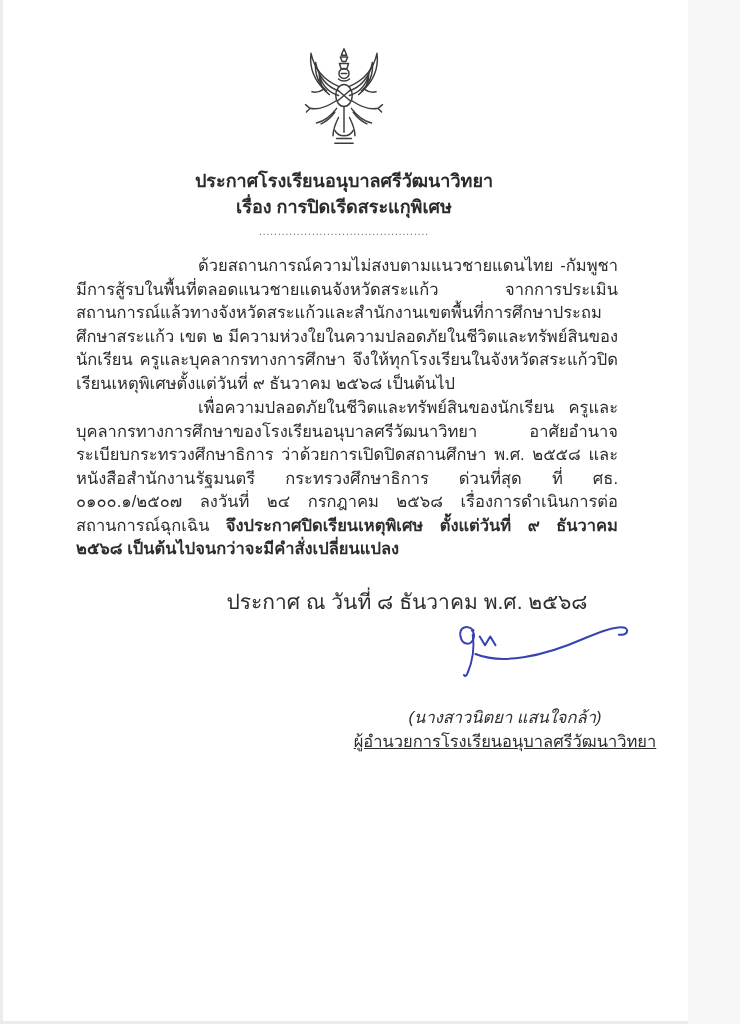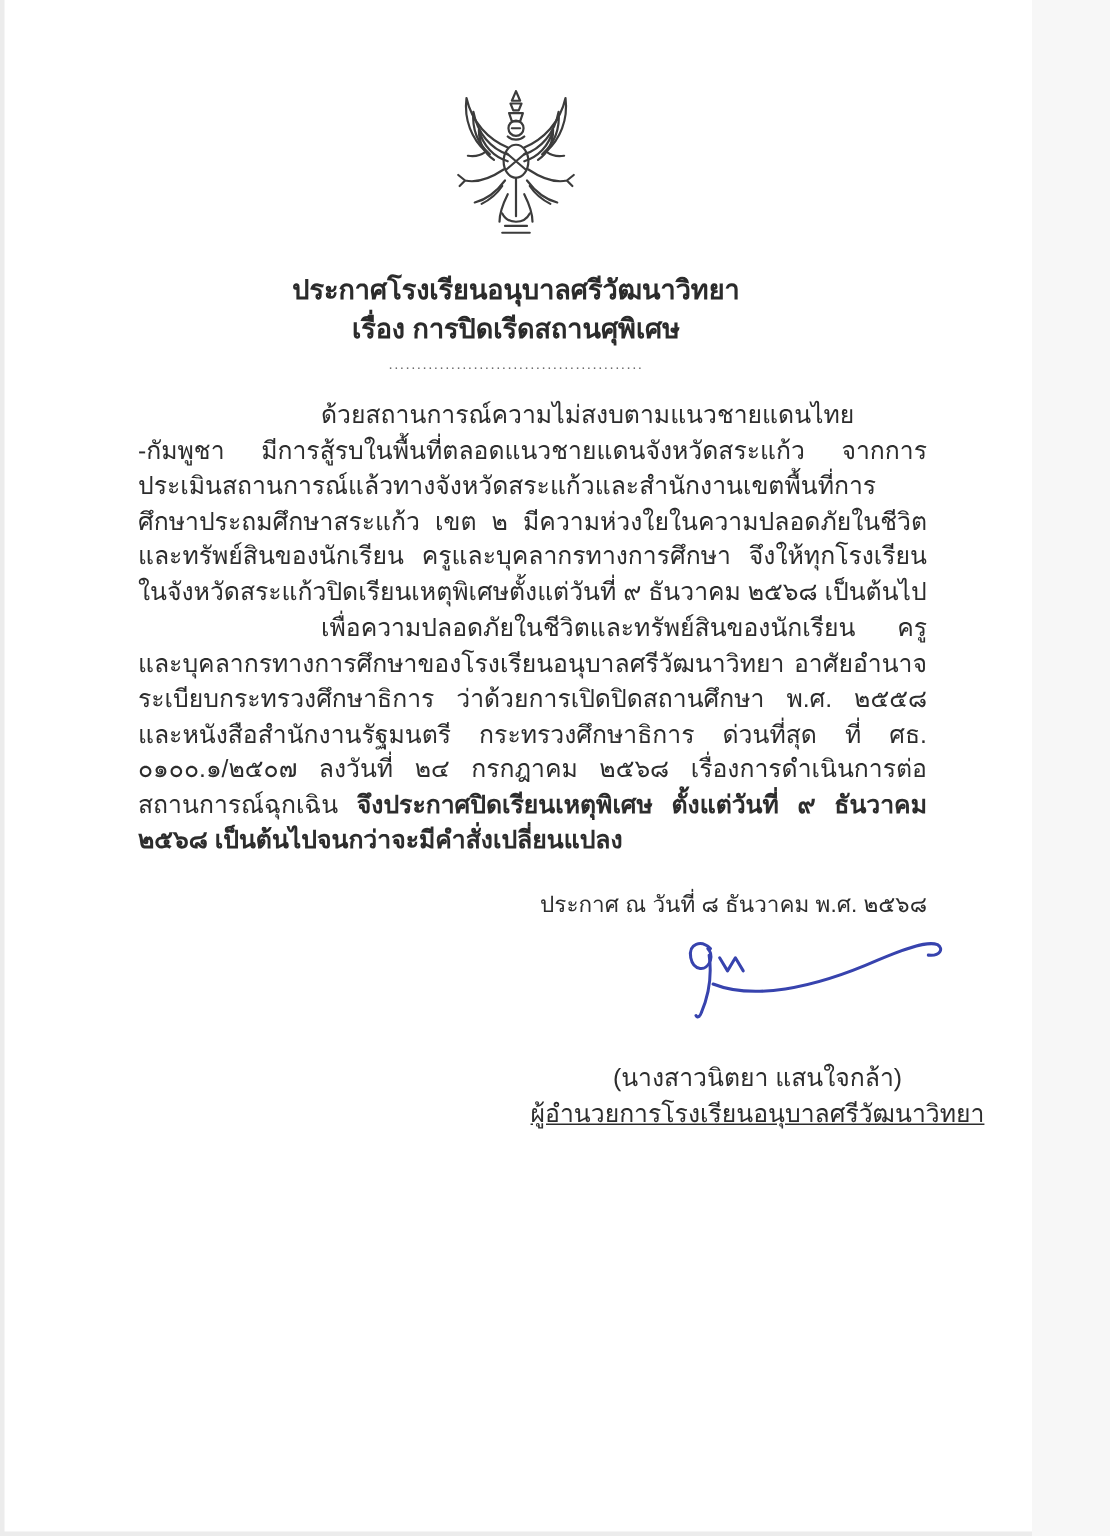--- a/index.html
+++ b/index.html
@@ -9,21 +9,21 @@
     font-family: "Liberation Sans", "DejaVu Sans", sans-serif;
     color: #2d2d2d;
     overflow: hidden;
   }
   .page {
     position: relative;
     width: 688px; height: 1024px;
     background: #ffffff;
     box-shadow: inset 3px 0 0 #ececec, inset 0 -3px 0 #ececec;
     box-sizing: border-box;
-    padding-top: 58px;
+    padding-top: 46px;
   }
   .emblem-wrap {
     text-align: center;
     height: 112px;
     margin-bottom: 10px;
   }
   .emblem-wrap svg { height: 110px; width: auto; }
   .doc-title {
     text-align: center;
     font-size: 18px;
@@ -41,43 +41,43 @@
     overflow: hidden;
     white-space: nowrap;
   }
   .content {
     padding: 14px 70px 0 76px;
     font-size: 16.5px;
     line-height: 23.5px;
     text-align: justify;
   }
   .content p {
-    margin: 0 0 1px 16px;
+    margin: 0 0 1px 0;
     text-indent: 122px;
   }
   .bold-seg { font-weight: 700; }
   .announce-date {
-    margin-top: 19px;
+    margin-top: 29px;
     padding-left: 120px;
     text-indent: 0;
-    text-align: right;
-    font-size: 15px;
+    text-align: center;
+    font-size: 21px;
   }
   .sign-block {
     width: 330px;
     margin-left: 264px;
     margin-top: 6px;
     text-align: center;
   }
   .signature-wrap {
     height: 72px;
     text-align: left;
     padding-left: 92px;
   }
-  .sign-name { font-size: 16.5px; line-height: 24px; margin-top: 14px; }
+  .sign-name { font-size: 16.5px; line-height: 24px; margin-top: 14px; font-style: italic; }
   .sign-position { font-size: 16.5px; line-height: 24px; text-decoration: underline; }
   .garuda { stroke: #3c3c3c; fill: none; stroke-width: 1.6; stroke-linecap: round; stroke-linejoin: round; }
   .sig-path { stroke: #3743ae; fill: none; stroke-width: 2.3; stroke-linecap: round; stroke-linejoin: round; }
 </style>
 </head>
 <body>
 
 <div class="page">
 
   <div class="emblem-wrap">
@@ -120,21 +120,21 @@
         <path d="M54,78 C50,86 48,92 48,98"></path>
         <path d="M66,78 C70,86 72,92 72,98"></path>
         <path d="M50,92 C54,100 66,100 70,92"></path>
         <path d="M52,101 L68,101"></path>
         <path d="M50,106 L70,106"></path>
       </g>
     </svg>
   </div>
 
   <div class="doc-title">ประกาศโรงเรียนอนุบาลศรีวัฒนาวิทยา</div>
-  <div class="doc-title">เรื่อง การปิดเรีดสถานศุพิเศษ</div>
+  <div class="doc-title">เรื่อง การปิดเรีดสระแกุพิเศษ</div>
 
   <div class="dotted-sep">.............................................</div>
 
   <div class="content">
     <p>ด้วยสถานการณ์ความไม่สงบตามแนวชายแดนไทย -กัมพูชา  มีการสู้รบในพื้นที่ตลอดแนวชายแดนจังหวัดสระแก้ว  จากการประเมินสถานการณ์แล้วทางจังหวัดสระแก้วและสำนักงานเขตพื้นที่การศึกษาประถมศึกษาสระแก้ว เขต ๒  มีความห่วงใยในความปลอดภัยในชีวิตและทรัพย์สินของนักเรียน ครูและบุคลากรทางการศึกษา จึงให้ทุกโรงเรียนในจังหวัดสระแก้วปิดเรียนเหตุพิเศษตั้งแต่วันที่ ๙ ธันวาคม ๒๕๖๘ เป็นต้นไป</p>
     <p><span>เพื่อความปลอดภัยในชีวิตและทรัพย์สินของนักเรียน  ครูและบุคลากรทางการศึกษาของโรงเรียนอนุบาลศรีวัฒนาวิทยา  อาศัยอำนาจระเบียบกระทรวงศึกษาธิการ  ว่าด้วยการเปิดปิดสถานศึกษา พ.ศ. ๒๕๕๘  และหนังสือสำนักงานรัฐมนตรี กระทรวงศึกษาธิการ ด่วนที่สุด ที่ ศธ. ๐๑๐๐.๑/๒๕๐๗ ลงวันที่ ๒๔ กรกฎาคม ๒๕๖๘ เรื่องการดำเนินการต่อสถานการณ์ฉุกเฉิน </span><span class="bold-seg">จึงประกาศปิดเรียนเหตุพิเศษ  ตั้งแต่วันที่ ๙  ธันวาคม ๒๕๖๘  เป็นต้นไปจนกว่าจะมีคำสั่งเปลี่ยนแปลง</span></p>
 
     <div class="announce-date">ประกาศ ณ วันที่  ๘  ธันวาคม  พ.ศ. ๒๕๖๘</div>
 
     <div class="sign-block">

